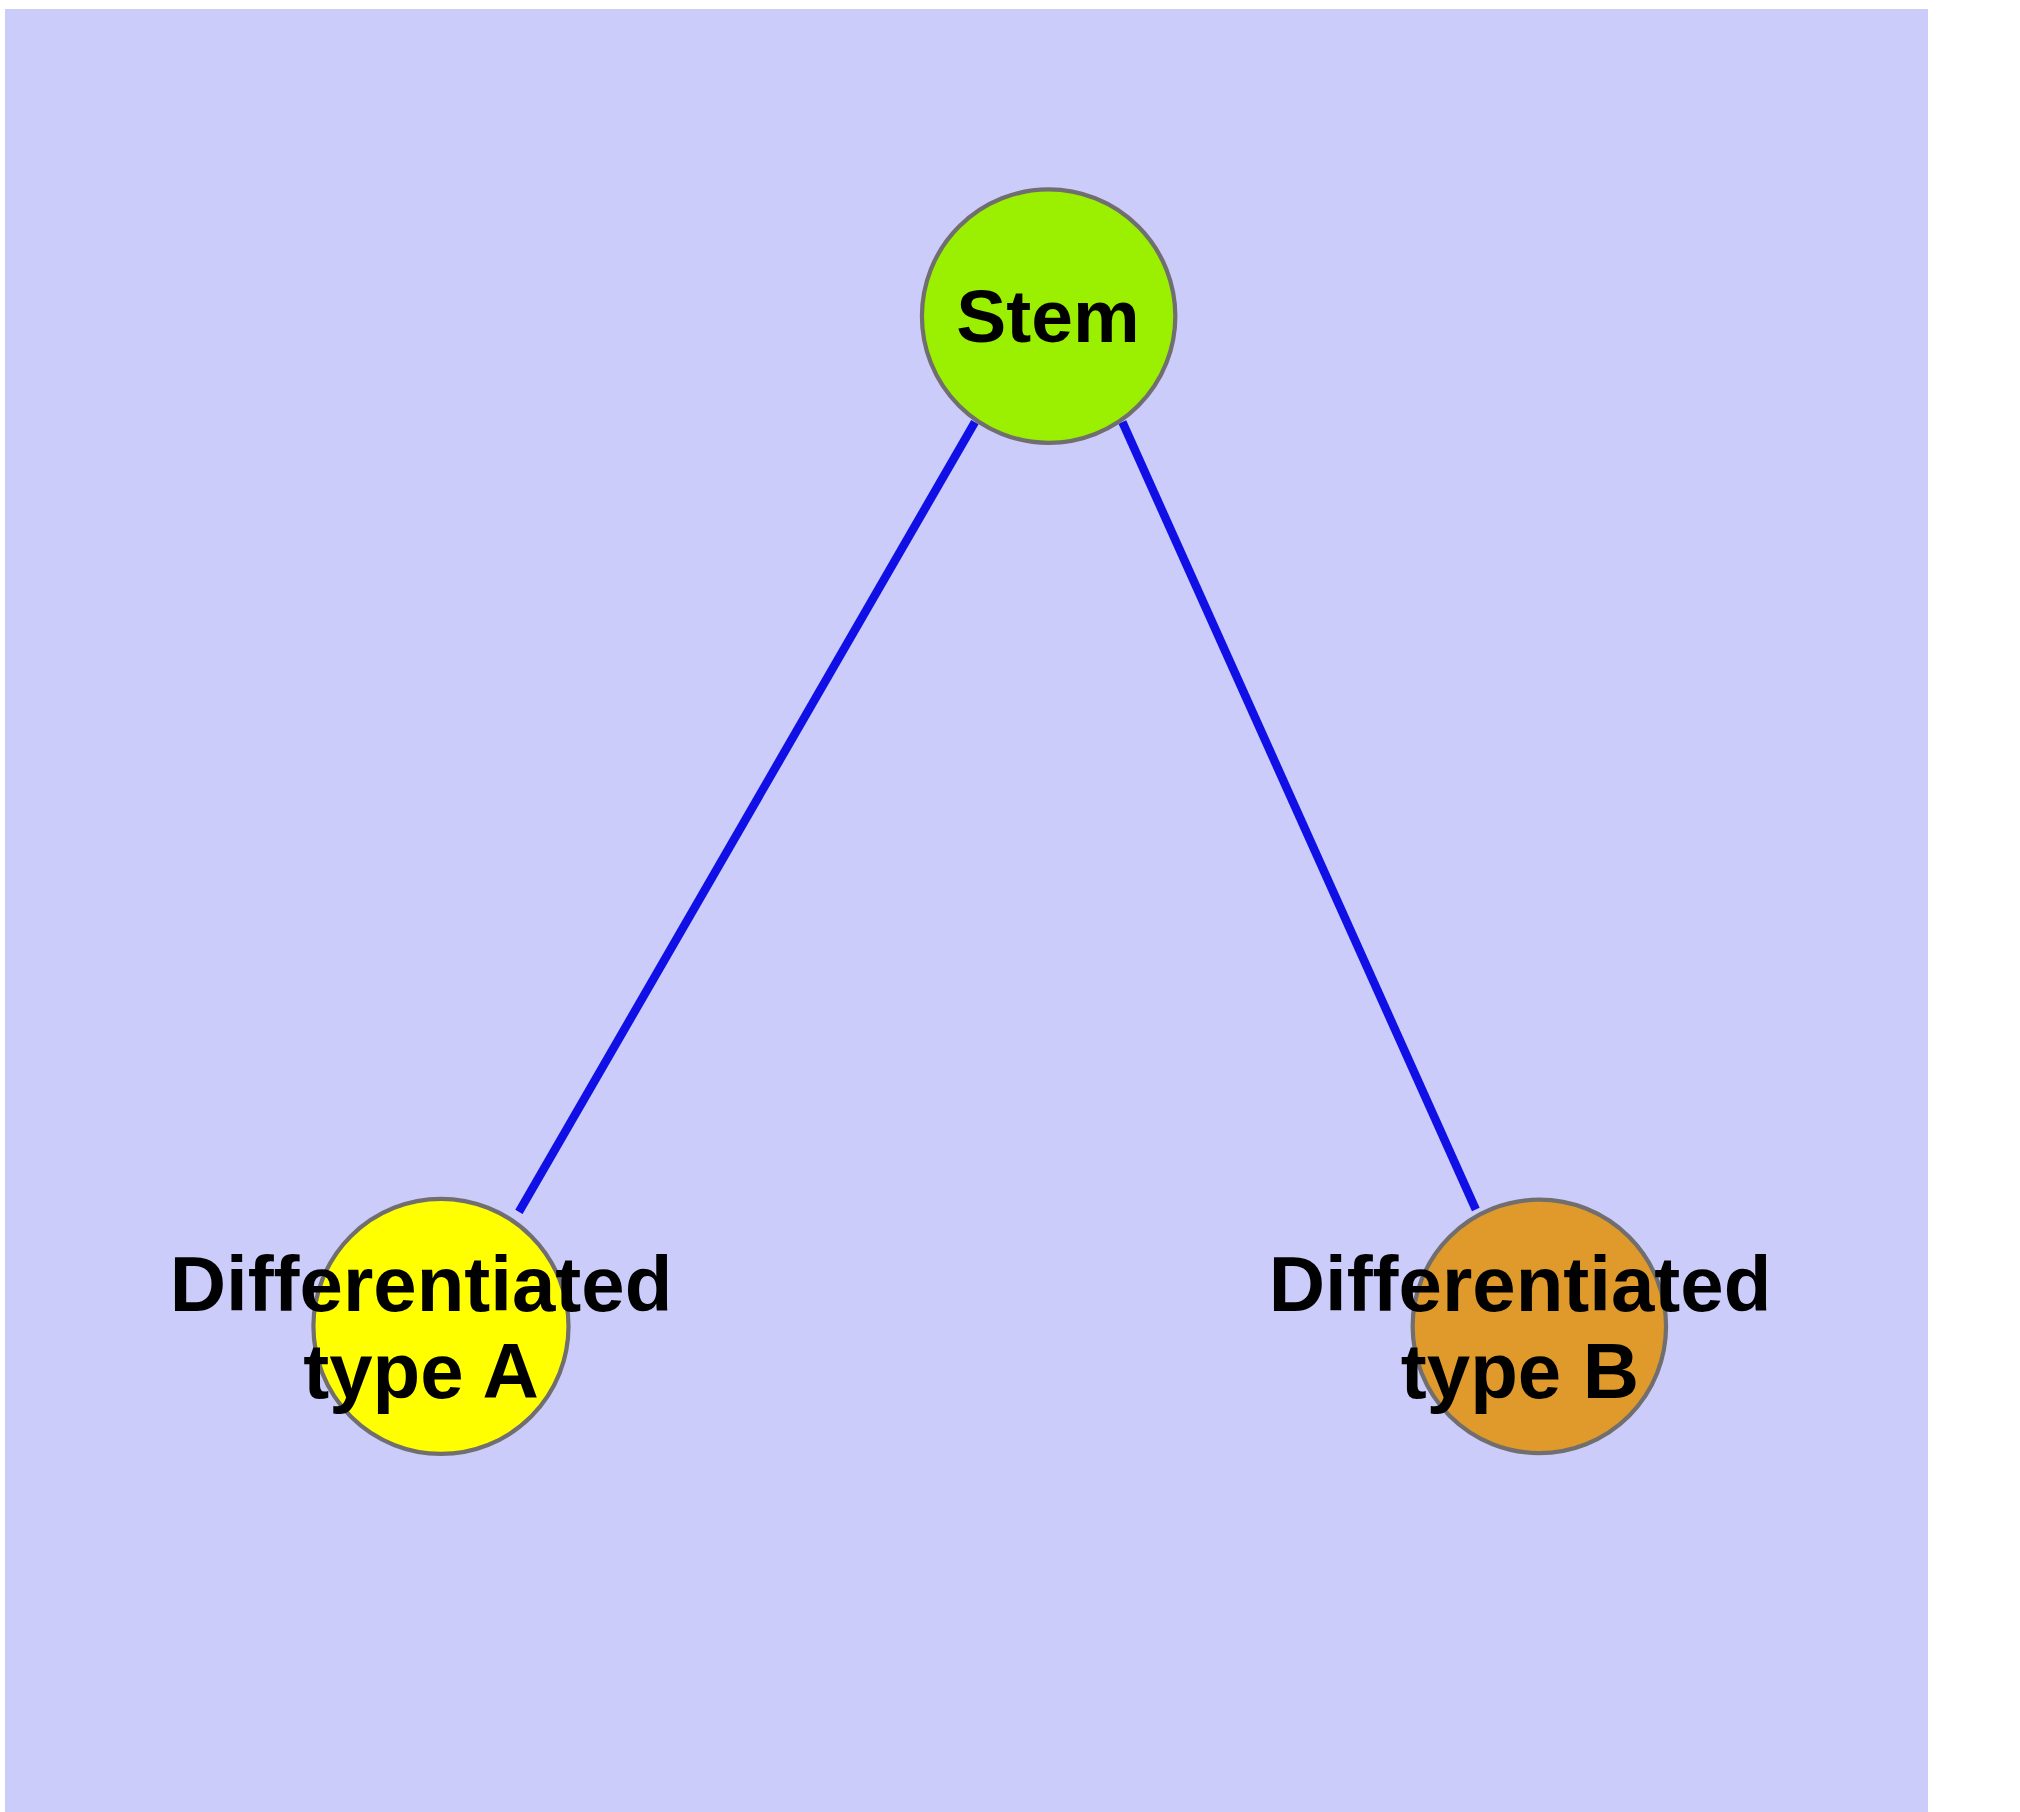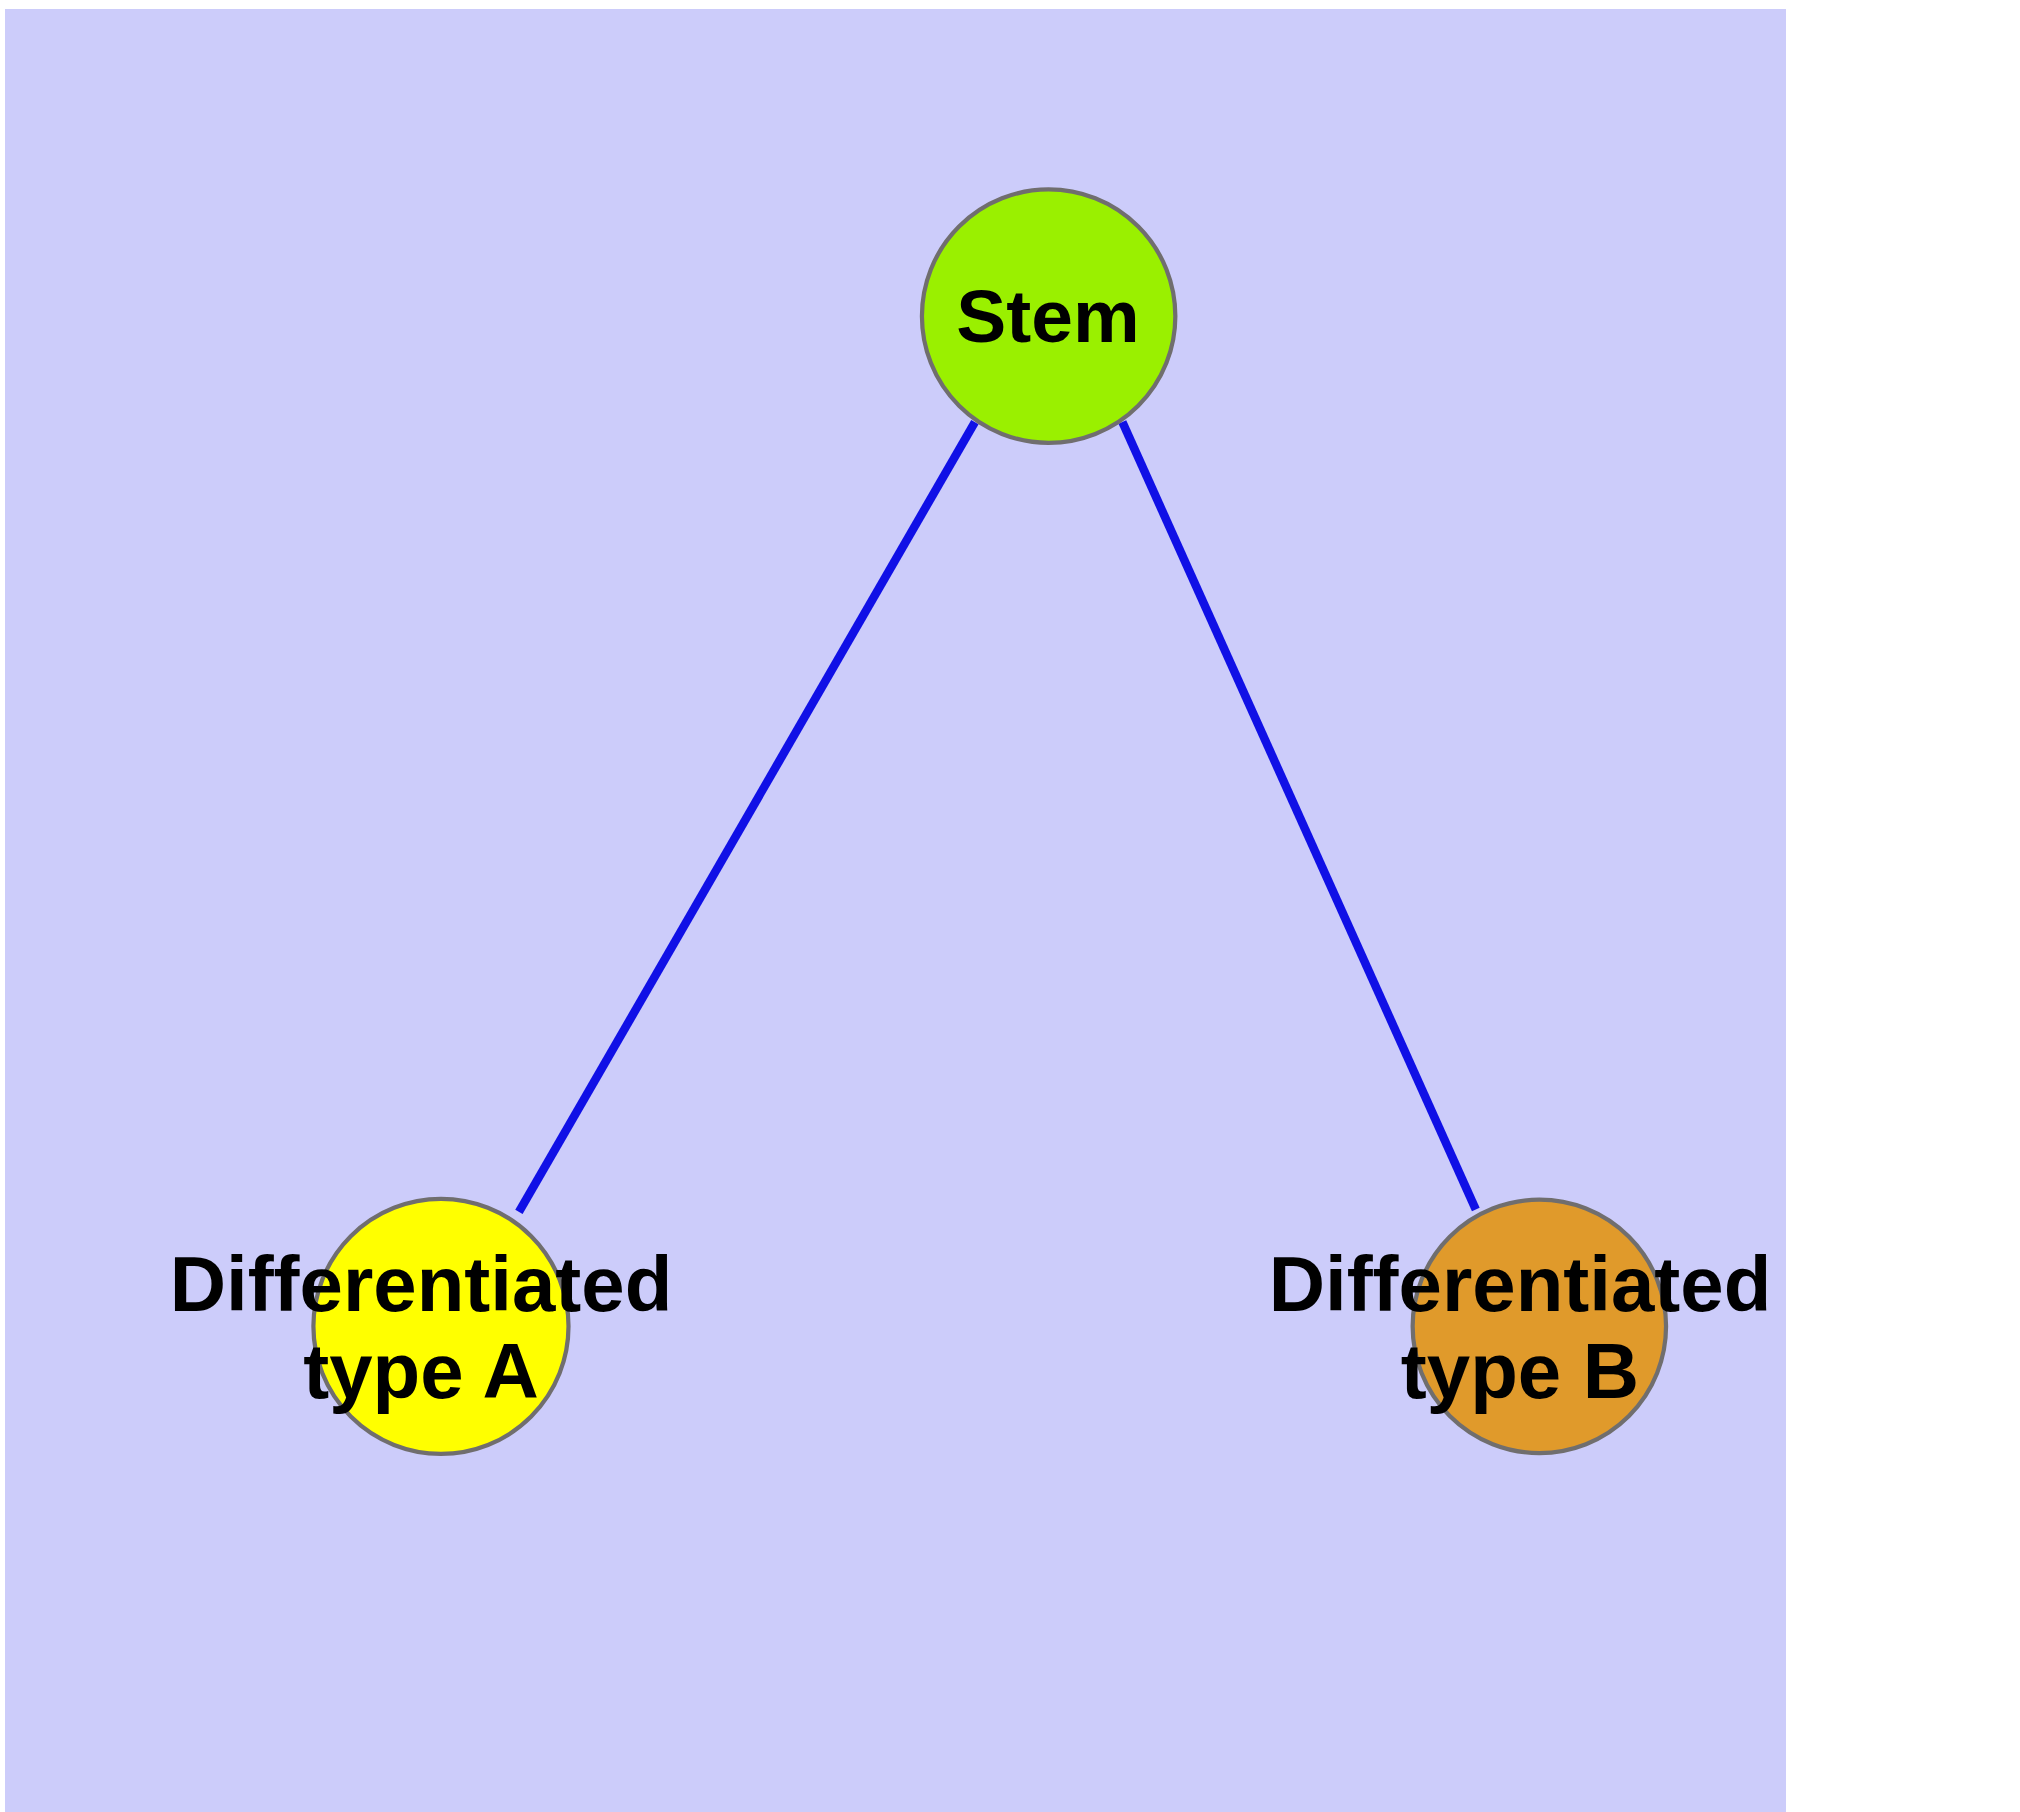--- a/index.html
+++ b/index.html
@@ -3,21 +3,21 @@
 <meta charset="utf-8">
 <title>Cell Differentiation Graph</title>
 <style>
   html, body {
     margin: 0;
     padding: 0;
     background: #ffffff;
   }
   #canvas {
     position: relative;
-    width: 1786px;
+    width: 1928px;
     height: 1812px;
     background: #ffffff;
     overflow: hidden;
     font-family: "Liberation Sans", sans-serif;
   }
   #plot-bg {
     position: absolute;
     left: 5.1px;
     top: 8.5px;
     width: 2015px;

